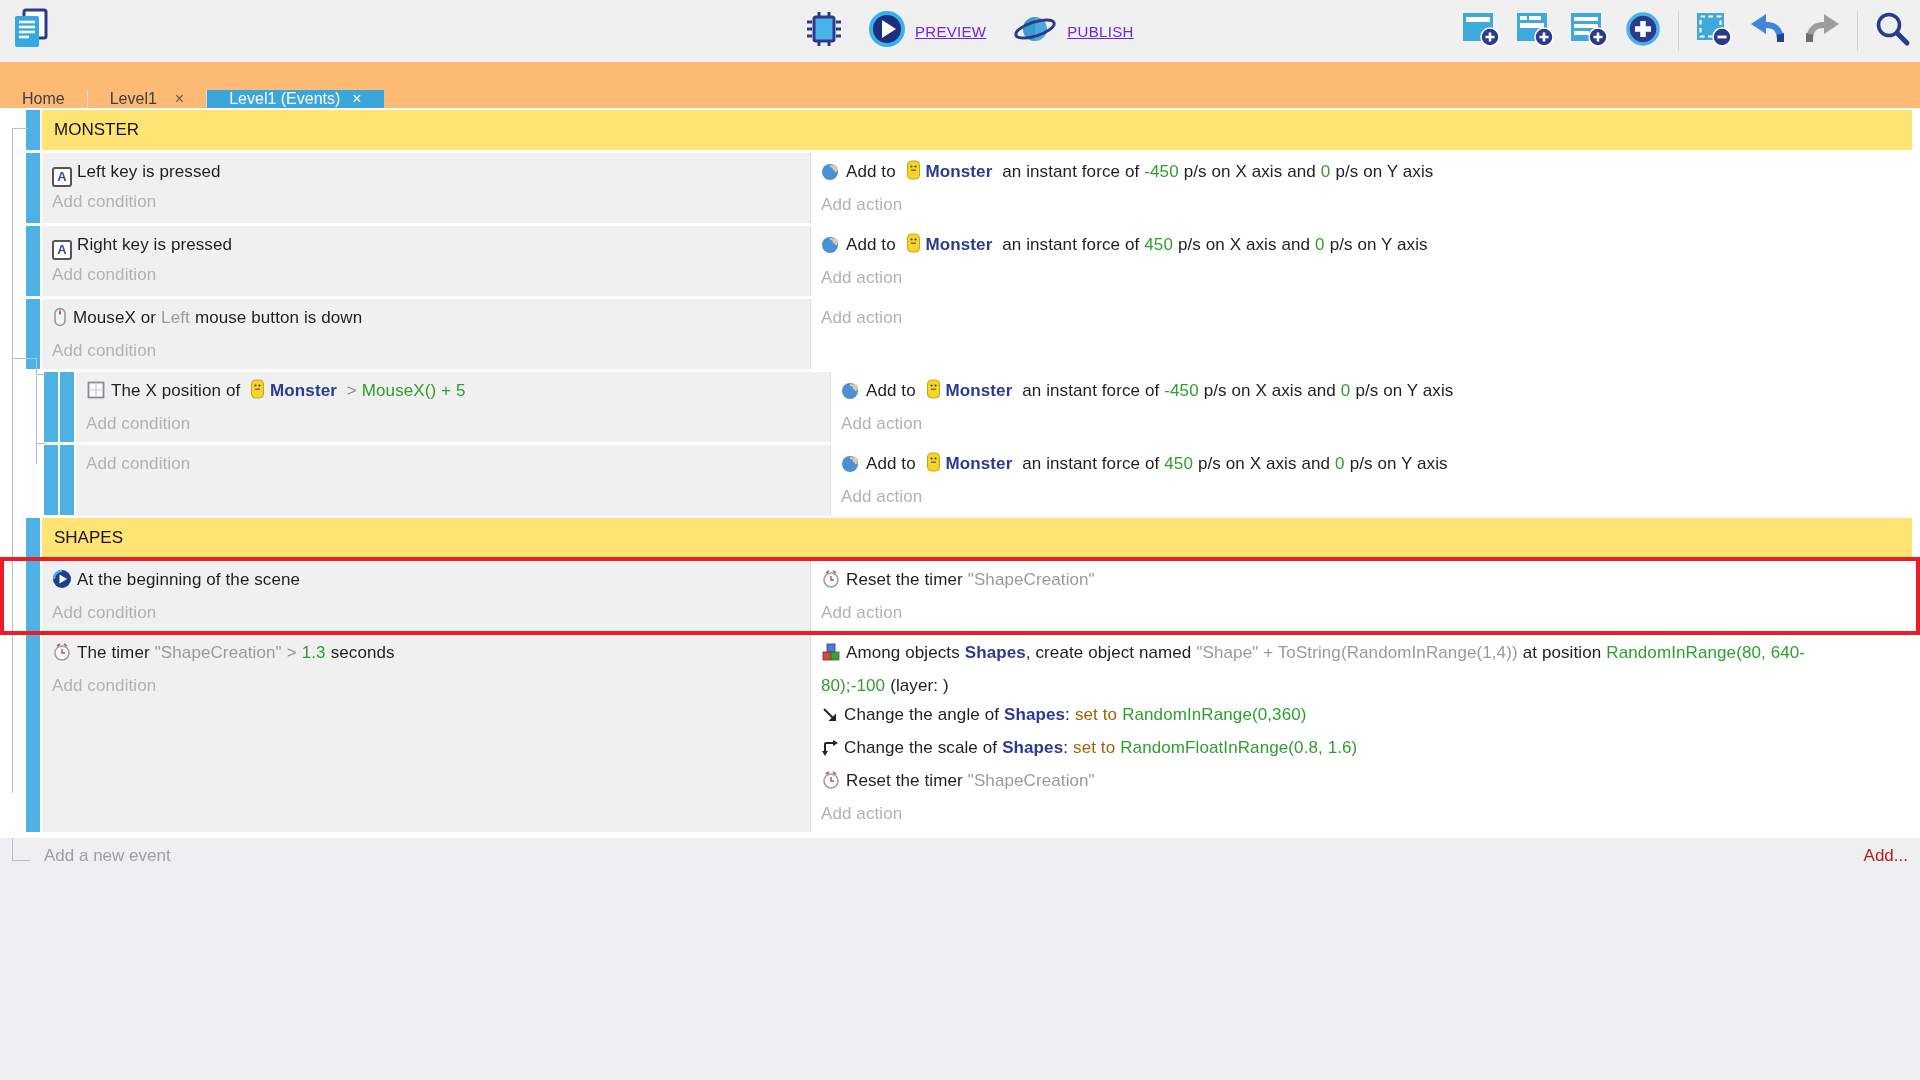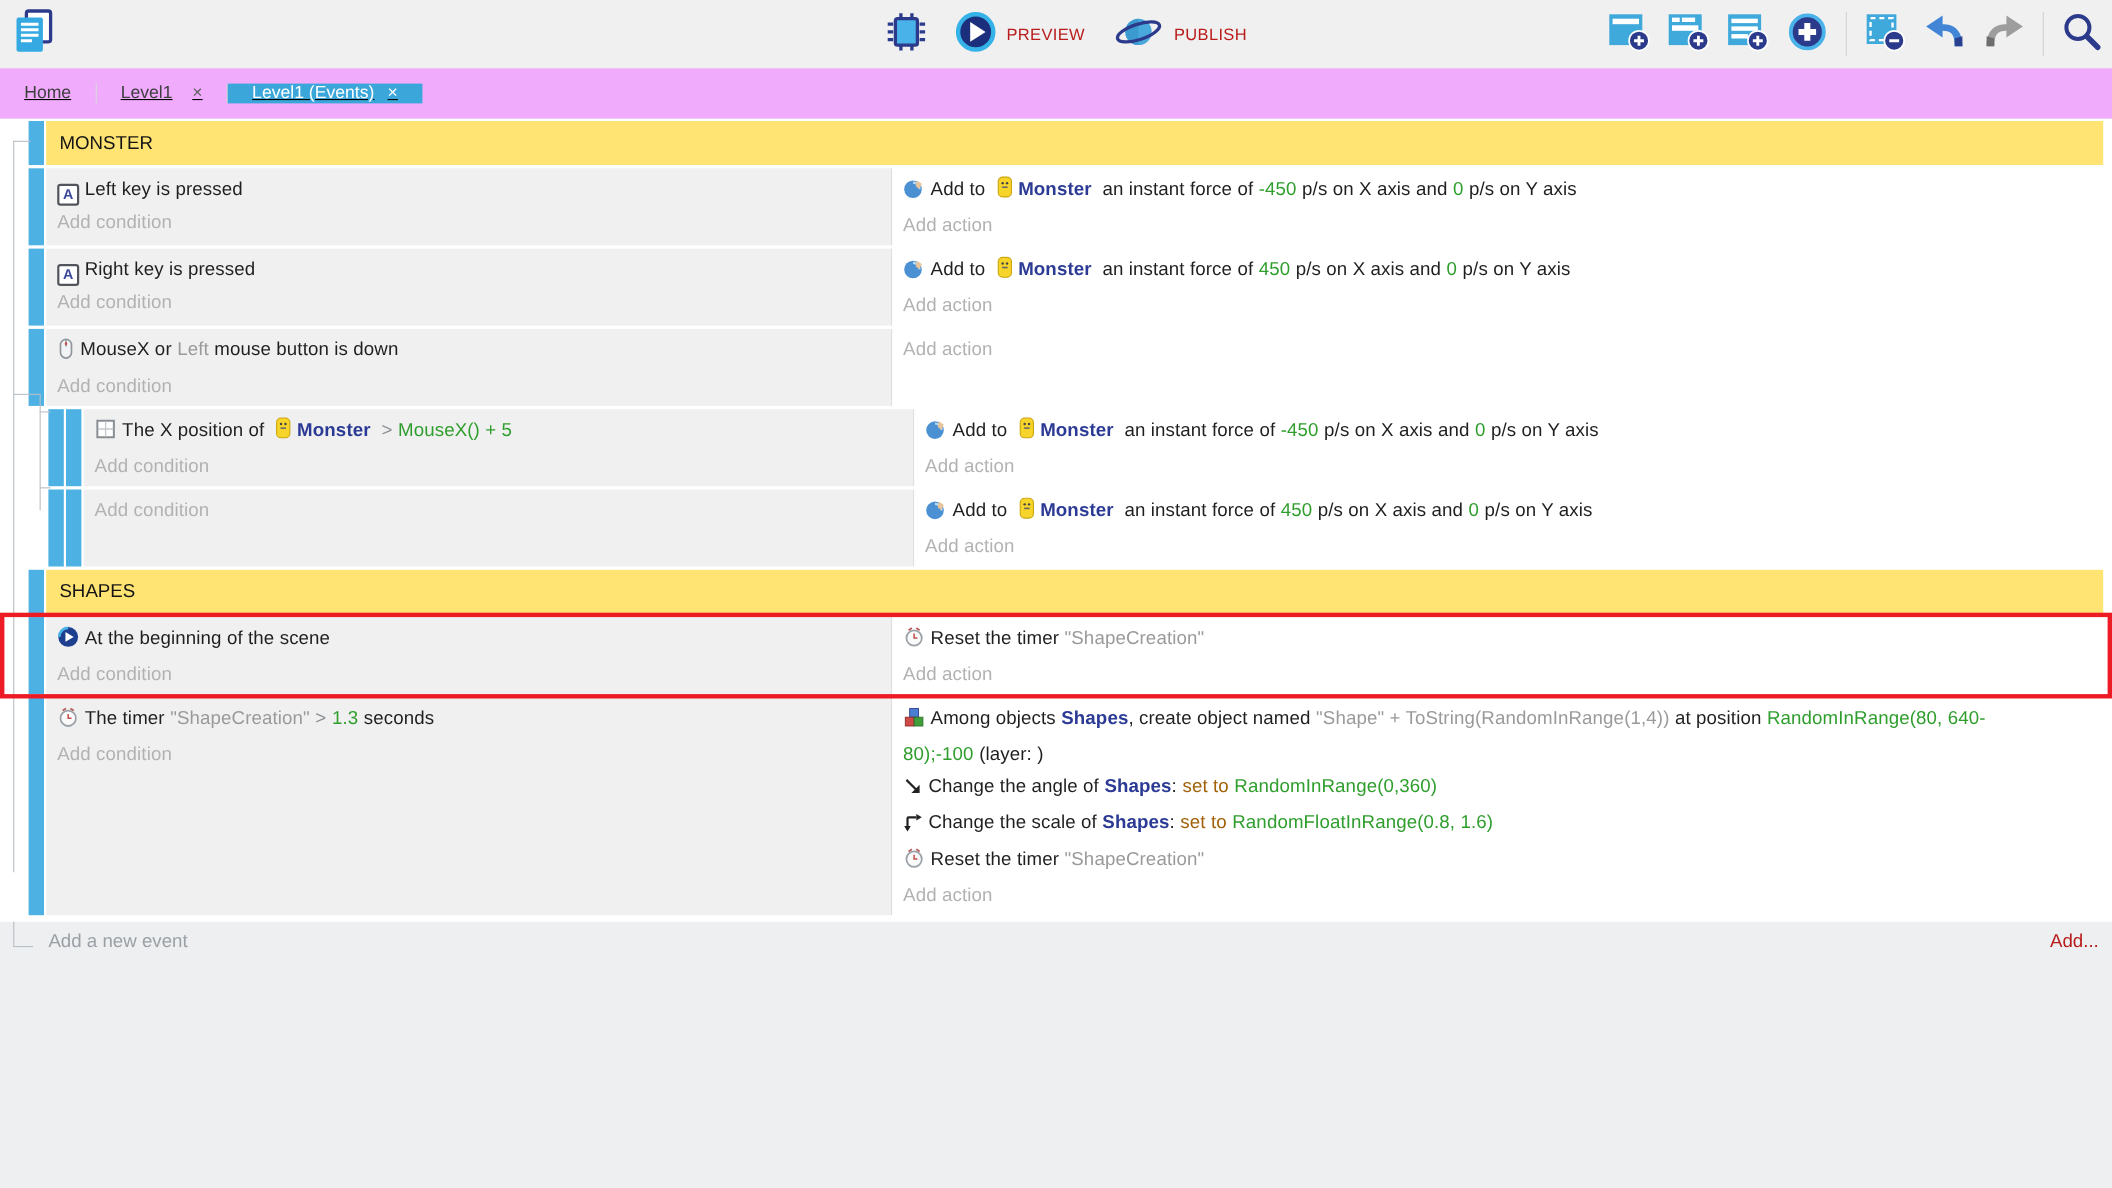--- a/index.html
+++ b/index.html
@@ -6,26 +6,26 @@
   html,body { margin:0; padding:0; }
   body {
     width:1920px; height:1080px; overflow:hidden; position:relative;
     background:#edeff1; font-family:"Liberation Sans", sans-serif;
   }
   
   .toolbar { height:62px; background:#f0f0f0; position:relative; }
   .logo { position:absolute; left:12px; top:8px; cursor:pointer; }
   .tb-center { position:absolute; left:806px; top:0; height:62px; display:flex; align-items:center; }
   .tb-btn { display:flex; align-items:center; gap:9px; margin-right:26px; cursor:pointer; }
-  .tb-btn .lbl { font-size:15px; color:#b91c1c; letter-spacing:0.3px; }
+  .tb-btn .lbl { font-size:15px; color:#6d28d9; letter-spacing:0.3px;text-decoration:underline; }
   .tb-right { position:absolute; right:8px; top:0; height:62px; display:flex; align-items:center; gap:16px; }
   .vsep { width:1px; height:40px; background:#d2d2d2; }
   .tb-ic { cursor:pointer; display:block; }
   
-  .tabbar { height:46px; background:#f0abfc; display:flex; align-items:center;text-decoration:underline; }
+  .tabbar { height:46px; background:#fdba74; display:flex; align-items:flex-end; }
   .tab { display:flex; align-items:center; padding:0 22px; gap:18px; font-size:16px;
          color:#3e3e3e; border-right:1px solid #d8d8d8; cursor:pointer; }
   .tab .x { color:#5f5f5f; font-size:16px; }
   .tab.active { background:#3ba6da; color:#fff; border-right:none;gap:12px; }
   .tab.active .x { color:#fff; }
   
   .sheet { background:#fff; padding:2px 8px 3px 0; position:relative; }
   .rowwrap { display:flex; margin-bottom:3px; position:relative; }
   .gut { width:26px; flex:none; }
   .gut.sub { width:44px; }

